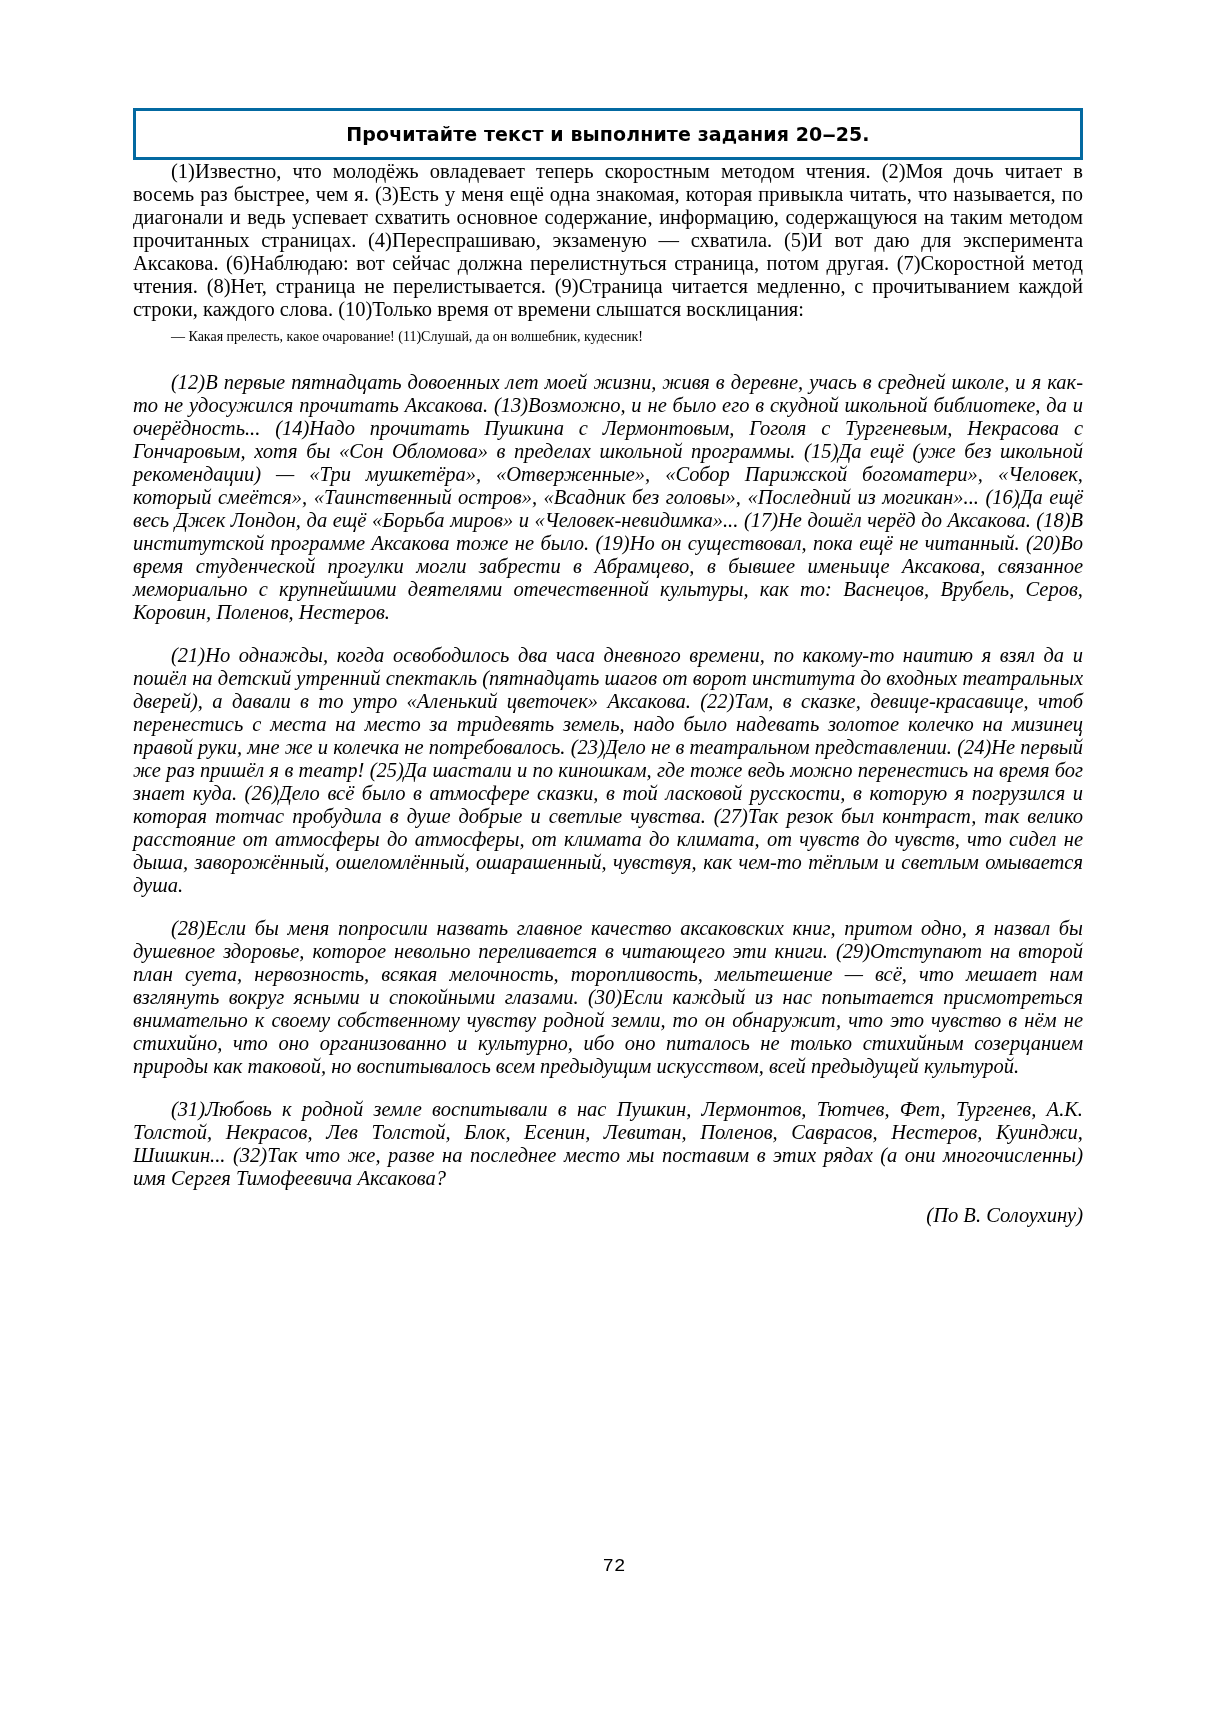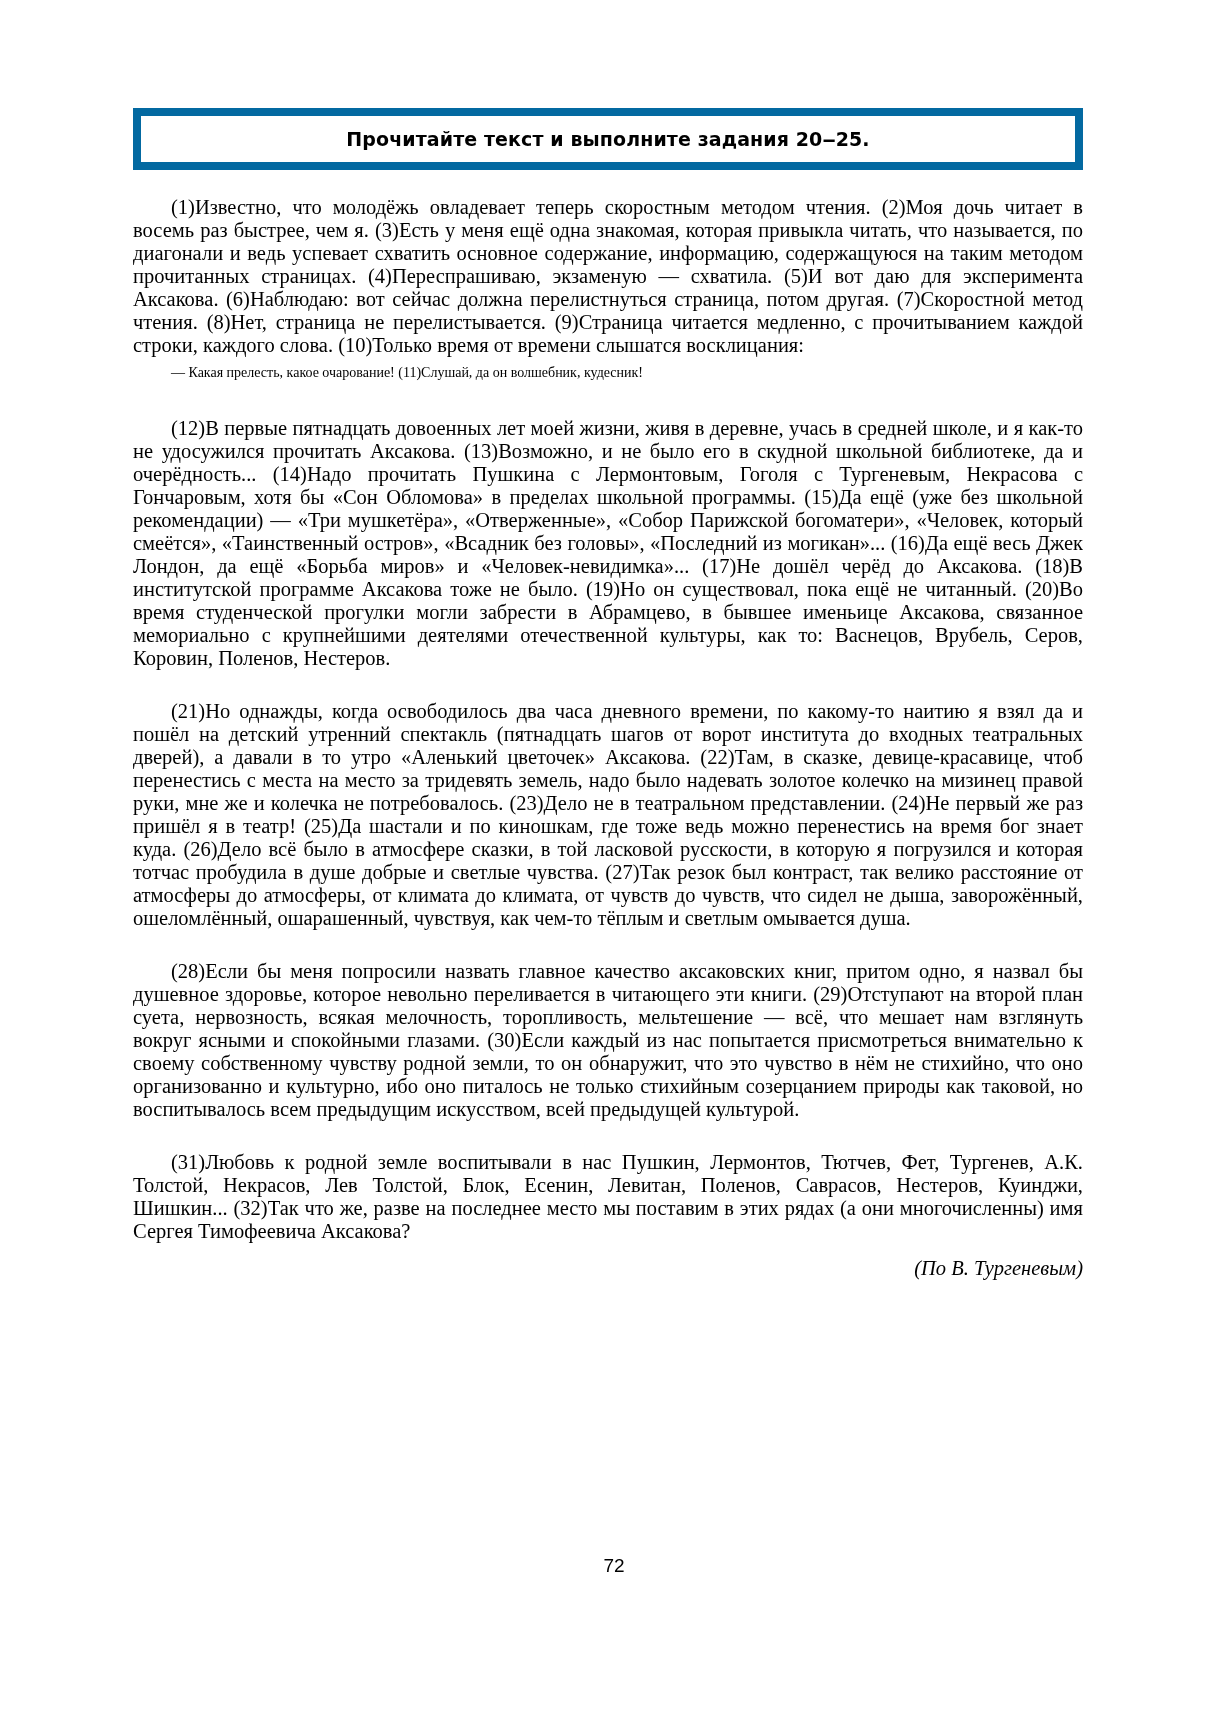--- a/index.html
+++ b/index.html
@@ -22,26 +22,25 @@
     height: 1712px;
     background: #ffffff;
   }
   .content {
     position: absolute;
     left: 133px;
     top: 108px;
     width: 950px;
   }
   .header-box {
-    border: 8px solid #0369a1;
+    border: 3px solid #0369a1;
     height: 46px;
     display: flex;
     align-items: center;
     justify-content: center;
-    margin-bottom: 26px;
   }
   .header-box .title {
     font-family: "DejaVu Sans", sans-serif;
     font-weight: bold;
     font-size: 19px;
     letter-spacing: 0.1px;
     color: #000;
     text-align: center;
   }
   p.para {
@@ -54,52 +53,53 @@
     hyphens: manual;
   }
   p.dialogue {
     margin: 0 0 2px 0;
     font-size: 14px;
     line-height: 28.2px;
     text-align: justify;
     text-indent: 38px;
   }
   p.gap {
-    margin-top: 30px;
+    margin-top: 20px;
+    font-style: italic;
   }
   .attribution {
     margin-top: 14px;
     font-style: italic;
     font-size: 20.5px;
     text-align: right;
   }
   .page-number {
     position: absolute;
     left: 12px;
     right: 0;
     top: 1555px;
     text-align: center;
     font-size: 19px;
-    font-family: Liberation Sans, sans-serif;
+    font-family: Liberation Mono, monospace;
   }
 </style>
 </head>
 <body>
 
 <div class="page">
   <div class="content">
 
     <div class="header-box">
       <div class="title">Прочитайте текст и выполните задания 20‒25.</div>
     </div>
 
     <p class="para">(1)Известно, что молодёжь овладевает теперь скоростным методом чтения. (2)Моя дочь читает в восемь раз быстрее, чем я. (3)Есть у меня ещё одна знакомая, которая привыкла читать, что называется, по диагонали и ведь успевает схватить основное содержание, информацию, содержащуюся на таким методом прочитанных страницах. (4)Переспрашиваю, экзаменую — схватила. (5)И вот даю для эксперимента Аксакова. (6)Наблюдаю: вот сейчас должна перелистнуться страница, потом другая. (7)Скоростной метод чтения. (8)Нет, страница не перелистывается. (9)Страница читается медленно, с прочитыванием каждой строки, каждого слова. (10)Только время от времени слышатся восклицания:</p>
     <p class="dialogue">— Какая прелесть, какое очарование! (11)Слушай, да он волшебник, кудесник!</p>
     <p class="para gap">(12)В первые пятнадцать довоенных лет моей жизни, живя в деревне, учась в средней школе, и я как-то не удосужился прочитать Аксакова. (13)Возможно, и не было его в скудной школьной библиотеке, да и очерёдность... (14)Надо прочитать Пушкина с Лермонтовым, Гоголя с Тургеневым, Некрасова с Гончаровым, хотя бы «Сон Обломова» в пределах школьной программы. (15)Да ещё (уже без школьной рекомендации) — «Три мушкетёра», «Отверженные», «Собор Парижской богоматери», «Человек, который смеётся», «Таинственный остров», «Всадник без головы», «Последний из могикан»... (16)Да ещё весь Джек Лондон, да ещё «Борьба миров» и «Человек-невидимка»... (17)Не дошёл черёд до Аксакова. (18)В институтской программе Аксакова тоже не было. (19)Но он существовал, пока ещё не читанный. (20)Во время студенческой прогулки могли забрести в Абрамцево, в бывшее именьице Аксакова, связанное мемориально с крупнейшими деятелями отечественной культуры, как то: Васнецов, Врубель, Серов, Коровин, Поленов, Нестеров.</p>
     <p class="para gap">(21)Но однажды, когда освободилось два часа дневного времени, по какому-то наитию я взял да и пошёл на детский утренний спектакль (пятнадцать шагов от ворот института до входных театральных дверей), а давали в то утро «Аленький цветочек» Аксакова. (22)Там, в сказке, девице-красавице, чтоб перенестись с места на место за тридевять земель, надо было надевать золотое колечко на мизинец правой руки, мне же и колечка не потребовалось. (23)Дело не в театральном представлении. (24)Не первый же раз пришёл я в театр! (25)Да шастали и по киношкам, где тоже ведь можно перенестись на время бог знает куда. (26)Дело всё было в атмосфере сказки, в той ласковой русскости, в которую я погрузился и которая тотчас пробудила в душе добрые и светлые чувства. (27)Так резок был контраст, так велико расстояние от атмосферы до атмосферы, от климата до климата, от чувств до чувств, что сидел не дыша, заворожённый, ошеломлённый, ошарашенный, чувствуя, как чем-то тёплым и светлым омывается душа.</p>
     <p class="para gap">(28)Если бы меня попросили назвать главное качество аксаковских книг, притом одно, я назвал бы душевное здоровье, которое невольно переливается в читающего эти книги. (29)Отступают на второй план суета, нервозность, всякая мелочность, торопливость, мельтешение — всё, что мешает нам взглянуть вокруг ясными и спокойными глазами. (30)Если каждый из нас попытается присмотреться внимательно к своему собственному чувству родной земли, то он обнаружит, что это чувство в нём не стихийно, что оно организованно и культурно, ибо оно питалось не только стихийным созерцанием природы как таковой, но воспитывалось всем предыдущим искусством, всей предыдущей культурой.</p>
     <p class="para gap">(31)Любовь к родной земле воспитывали в нас Пушкин, Лермонтов, Тютчев, Фет, Тургенев, А.К. Толстой, Некрасов, Лев Толстой, Блок, Есенин, Левитан, Поленов, Саврасов, Нестеров, Куинджи, Шишкин... (32)Так что же, разве на последнее место мы поставим в этих рядах (а они многочисленны) имя Сергея Тимофеевича Аксакова?</p>
 
-    <div class="attribution">(По В. Тургеневым)</div>
+    <div class="attribution">(По В. Солоухину)</div>
   </div>
 
   <div class="page-number">72</div>
 </div>
 
 </body></html>

